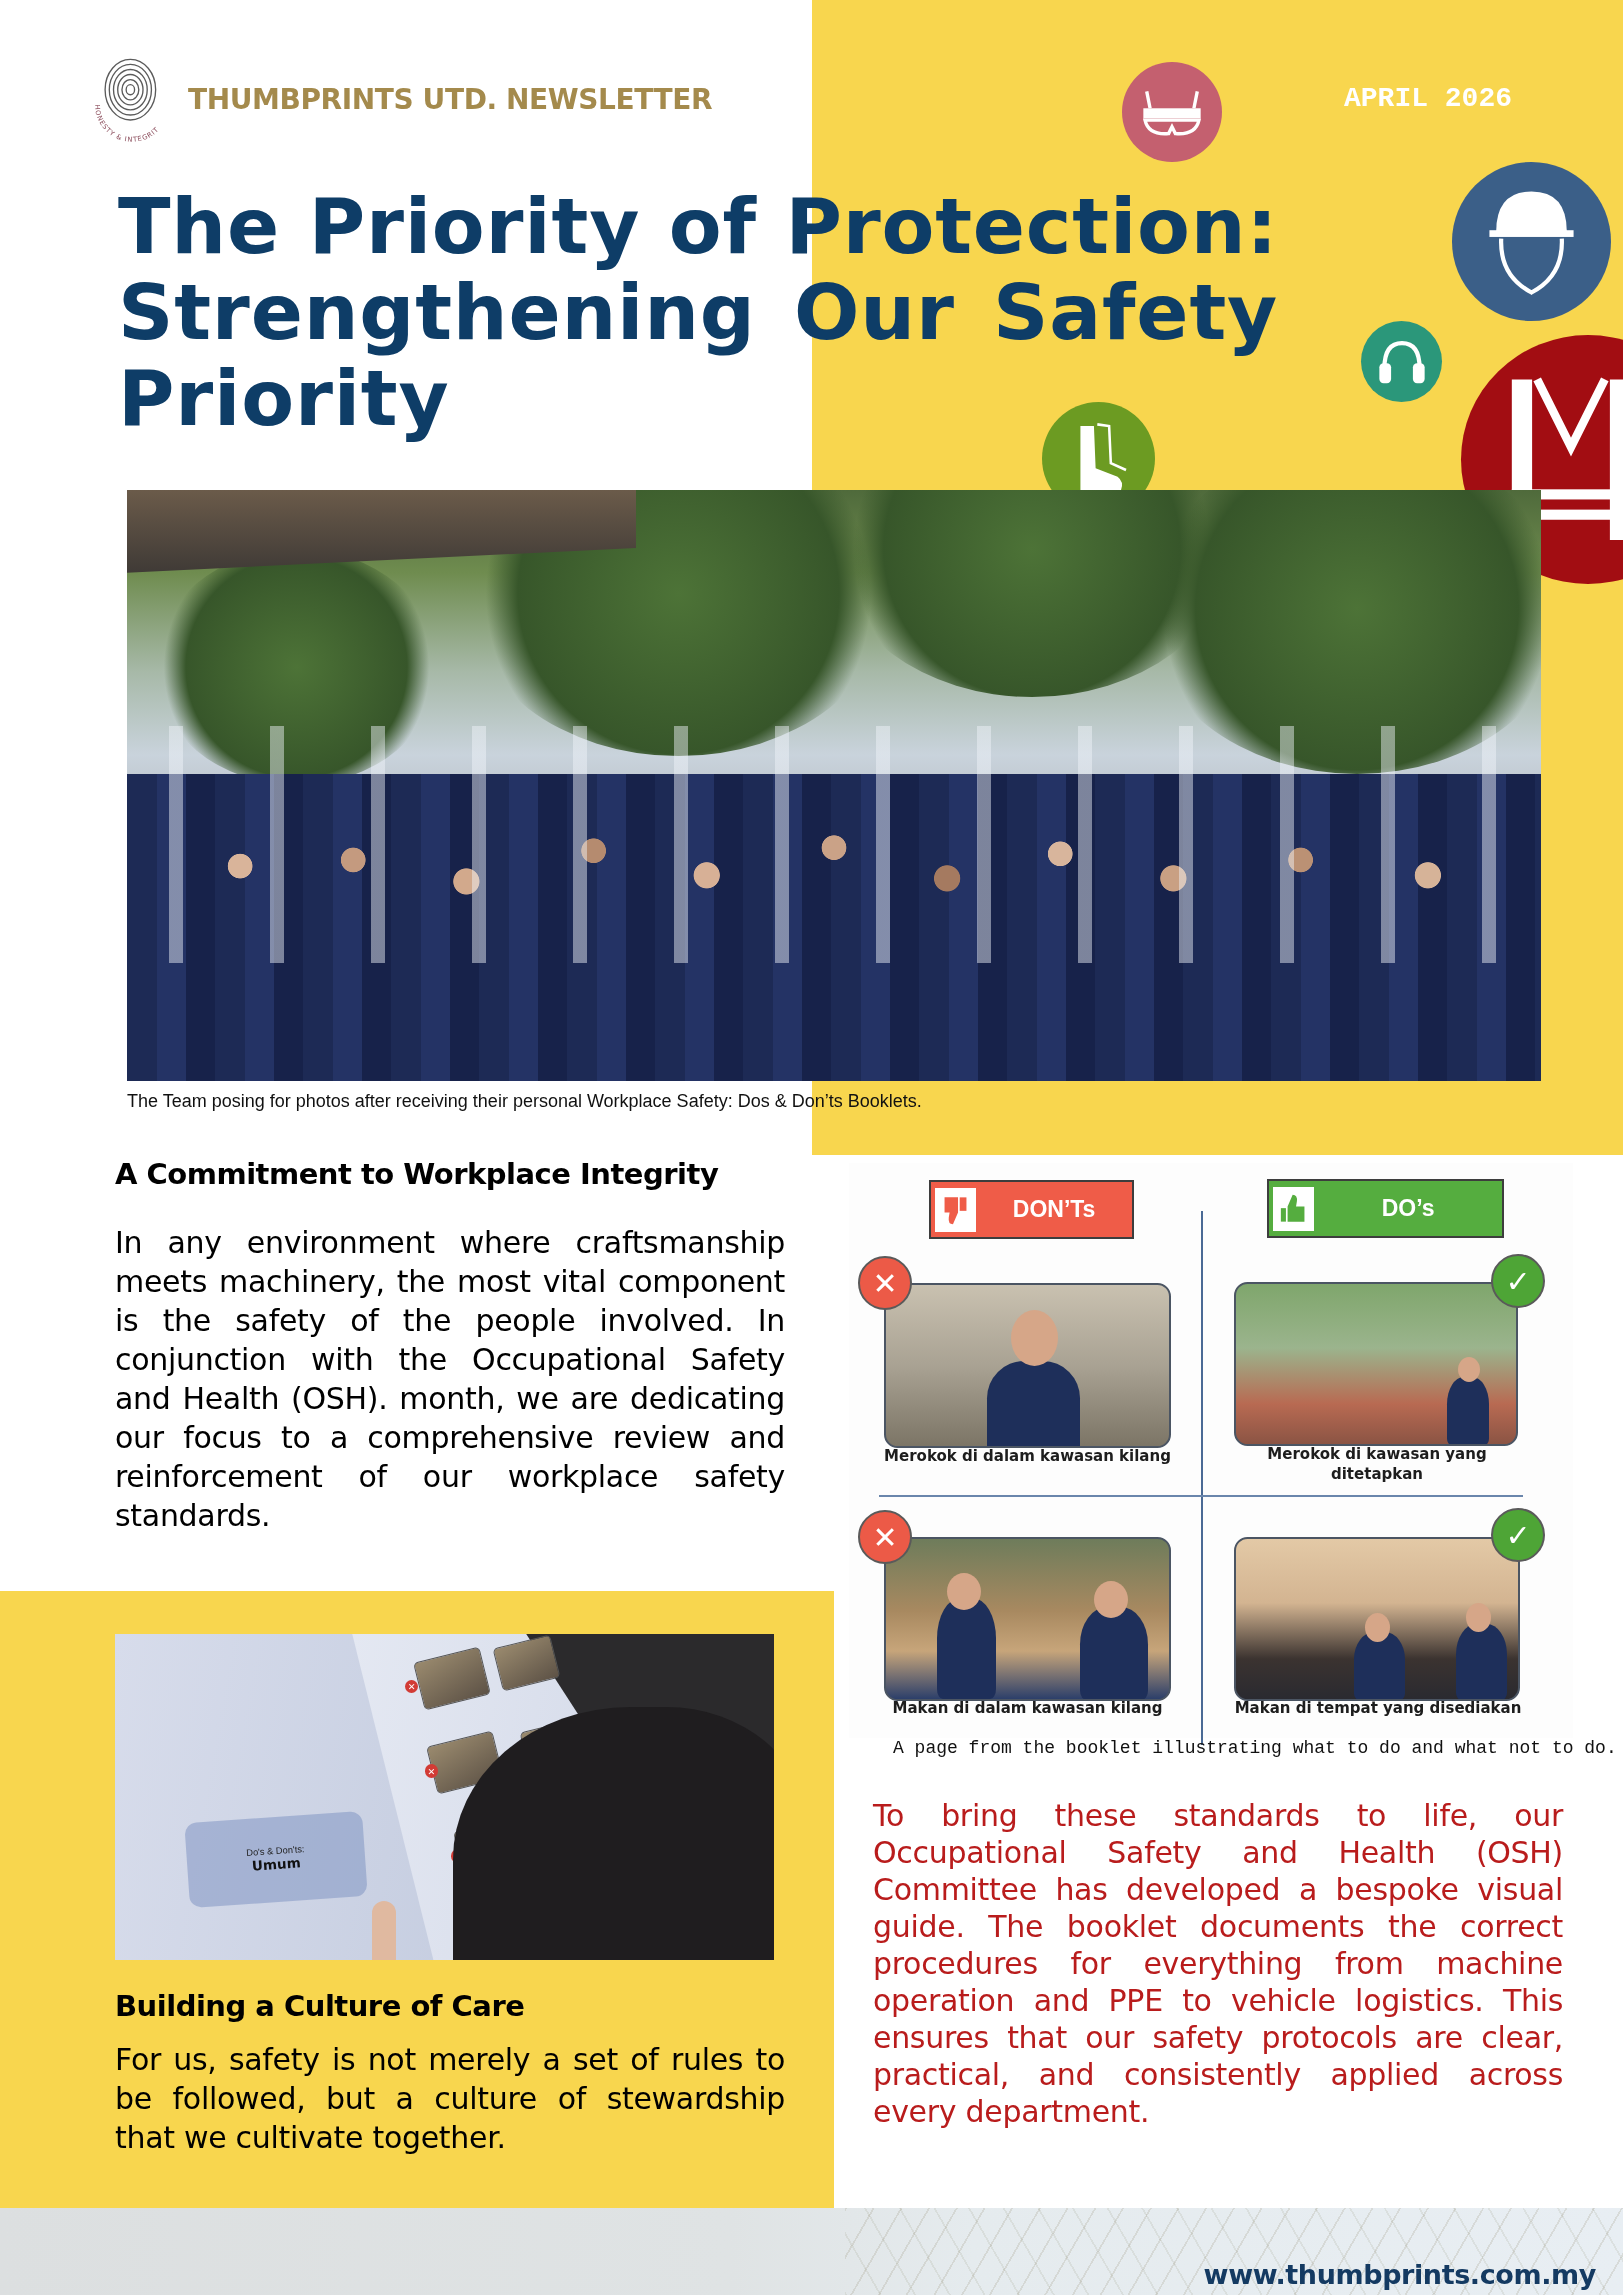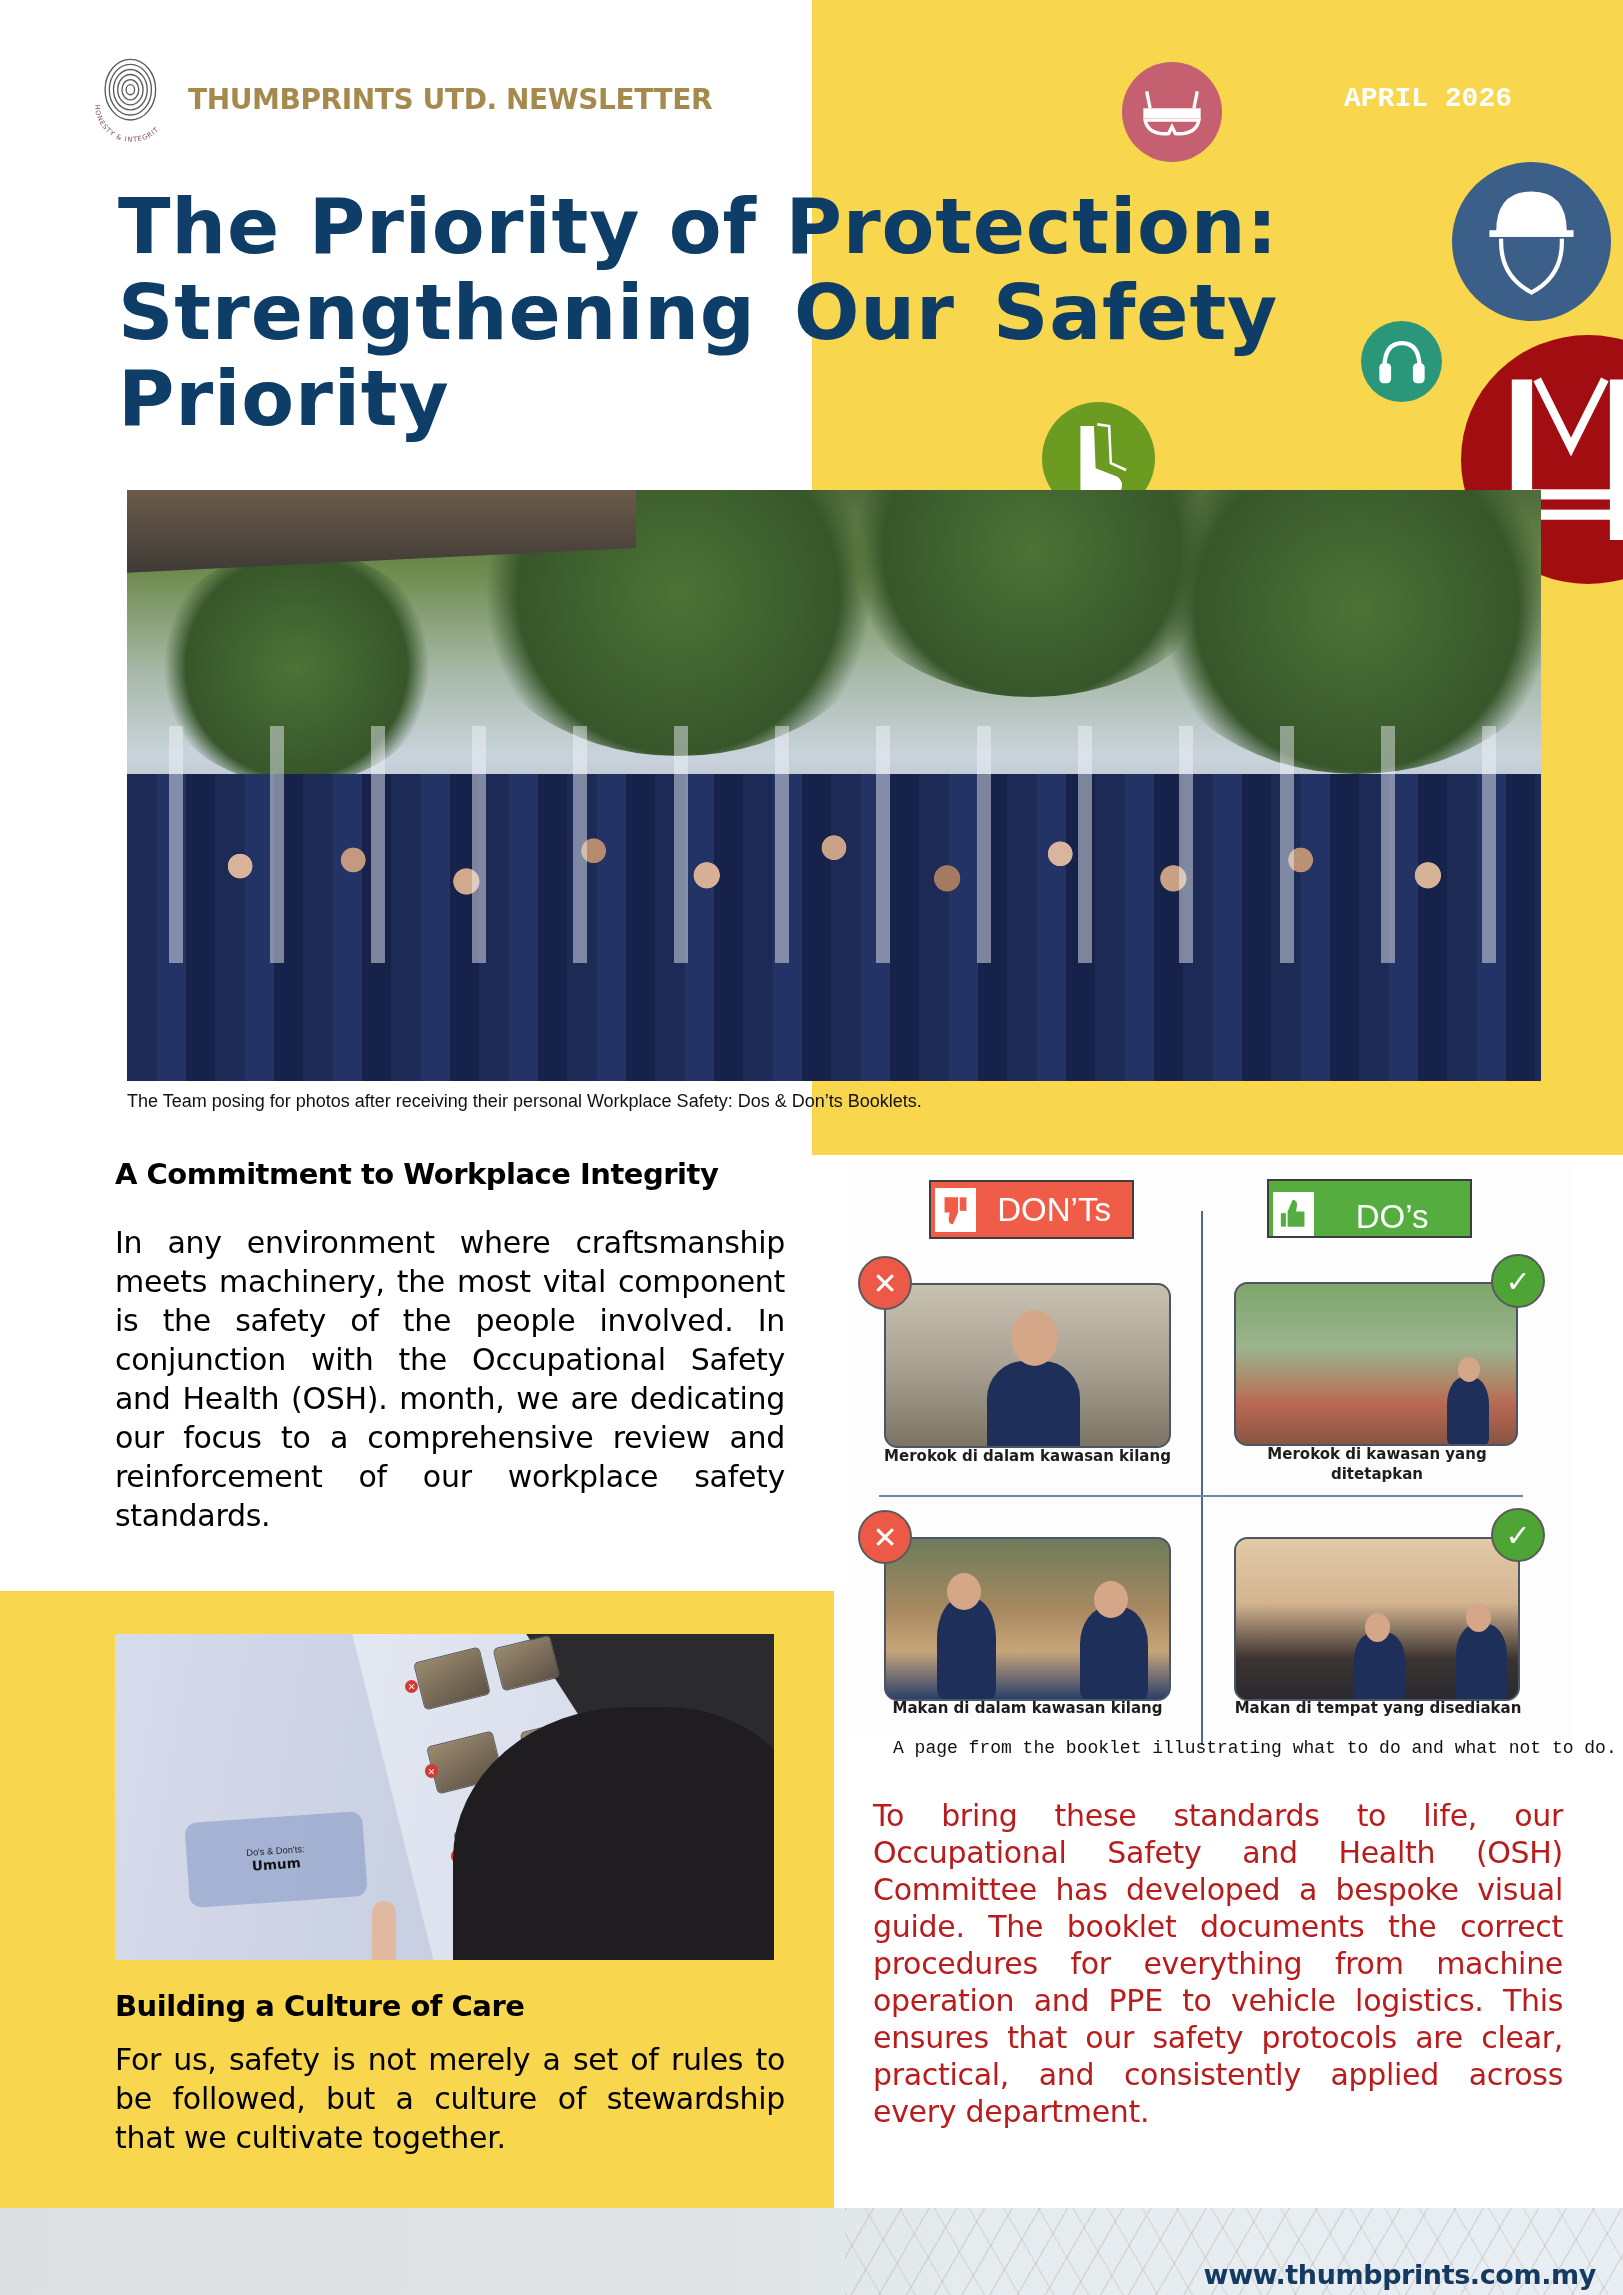--- a/index.html
+++ b/index.html
@@ -68,23 +68,23 @@
   
   #section1-heading { left: 115px; top: 1157px; font-family: "DejaVu Sans", sans-serif; font-weight: bold; font-size: 29px; color: #000; letter-spacing: -0.5px; }
   #section1-body { left: 115px; top: 1223px; width: 670px; font-family: "DejaVu Sans", sans-serif; font-size: 30px; line-height: 39px; color: #000; text-align: justify; letter-spacing: -0.3px; }
 
   
   #dos-donts { left: 849px; top: 1163px; width: 724px; height: 575px; background: #fdfdfd; }
   #dd-divider-v { left: 1201px; top: 1211px; width: 1.7px; height: 534px; background: #4a6a95; }
   #dd-divider-h { left: 879px; top: 1495px; width: 644px; height: 1.7px; background: #6a86ac; }
   .dd-badge { height: 59px; display:flex; align-items:center; border: 2.5px solid #3d3d3d; }
   .dd-badge .ic { width: 41px; height: 44px; background:#fff; margin-left: 4.2px; display:flex; align-items:center; justify-content:center; }
-  .dd-badge .lbl { flex:1; text-align:center; color:#fff; font-family: "Liberation Sans", sans-serif; font-weight:normal; font-size: 33px; }
+  .dd-badge .lbl { flex:1; text-align:center; color:#fff; font-family: "Liberation Sans", sans-serif; font-weight:bold; font-size: 23px; }
   #badge-donts { left: 929px; top: 1180px; width: 205px; background: #ef5c48; }
-  #badge-dos { left: 1267px; top: 1179px; width: 205px; background: #55ad3f; align-items: flex-end; }
+  #badge-dos { left: 1267px; top: 1179px; width: 237px; background: #55ad3f; }
   .dd-card { border-radius: 13.5px; border: 2.5px solid #4b5563; overflow:hidden; }
   #card-1 { left: 884px; top: 1283px; width: 287px; height: 165px;
     background: linear-gradient(180deg, #c9c1b0 0%, #a9a293 50%, #7c7566 100%); }
   #card-2 { left: 1234px; top: 1282px; width: 284px; height: 164px;
     background: linear-gradient(180deg, #7fa66c 0%, #9bb48d 40%, #b86a52 75%, #8b5444 100%); }
   #card-3 { left: 884px; top: 1537px; width: 287px; height: 164px;
     background: linear-gradient(180deg, #6e7c5b 0%, #a88960 45%, #c7a57a 70%, #2c3f6a 100%); }
   #card-4 { left: 1234px; top: 1537px; width: 286px; height: 164px;
     background: linear-gradient(180deg, #e3c9a6 0%, #d3b491 40%, #3b3330 75%, #2a2a30 100%); }
   .dd-card .person { position:absolute; border-radius: 40% 40% 10% 10%; background: #1e2f5a; }

